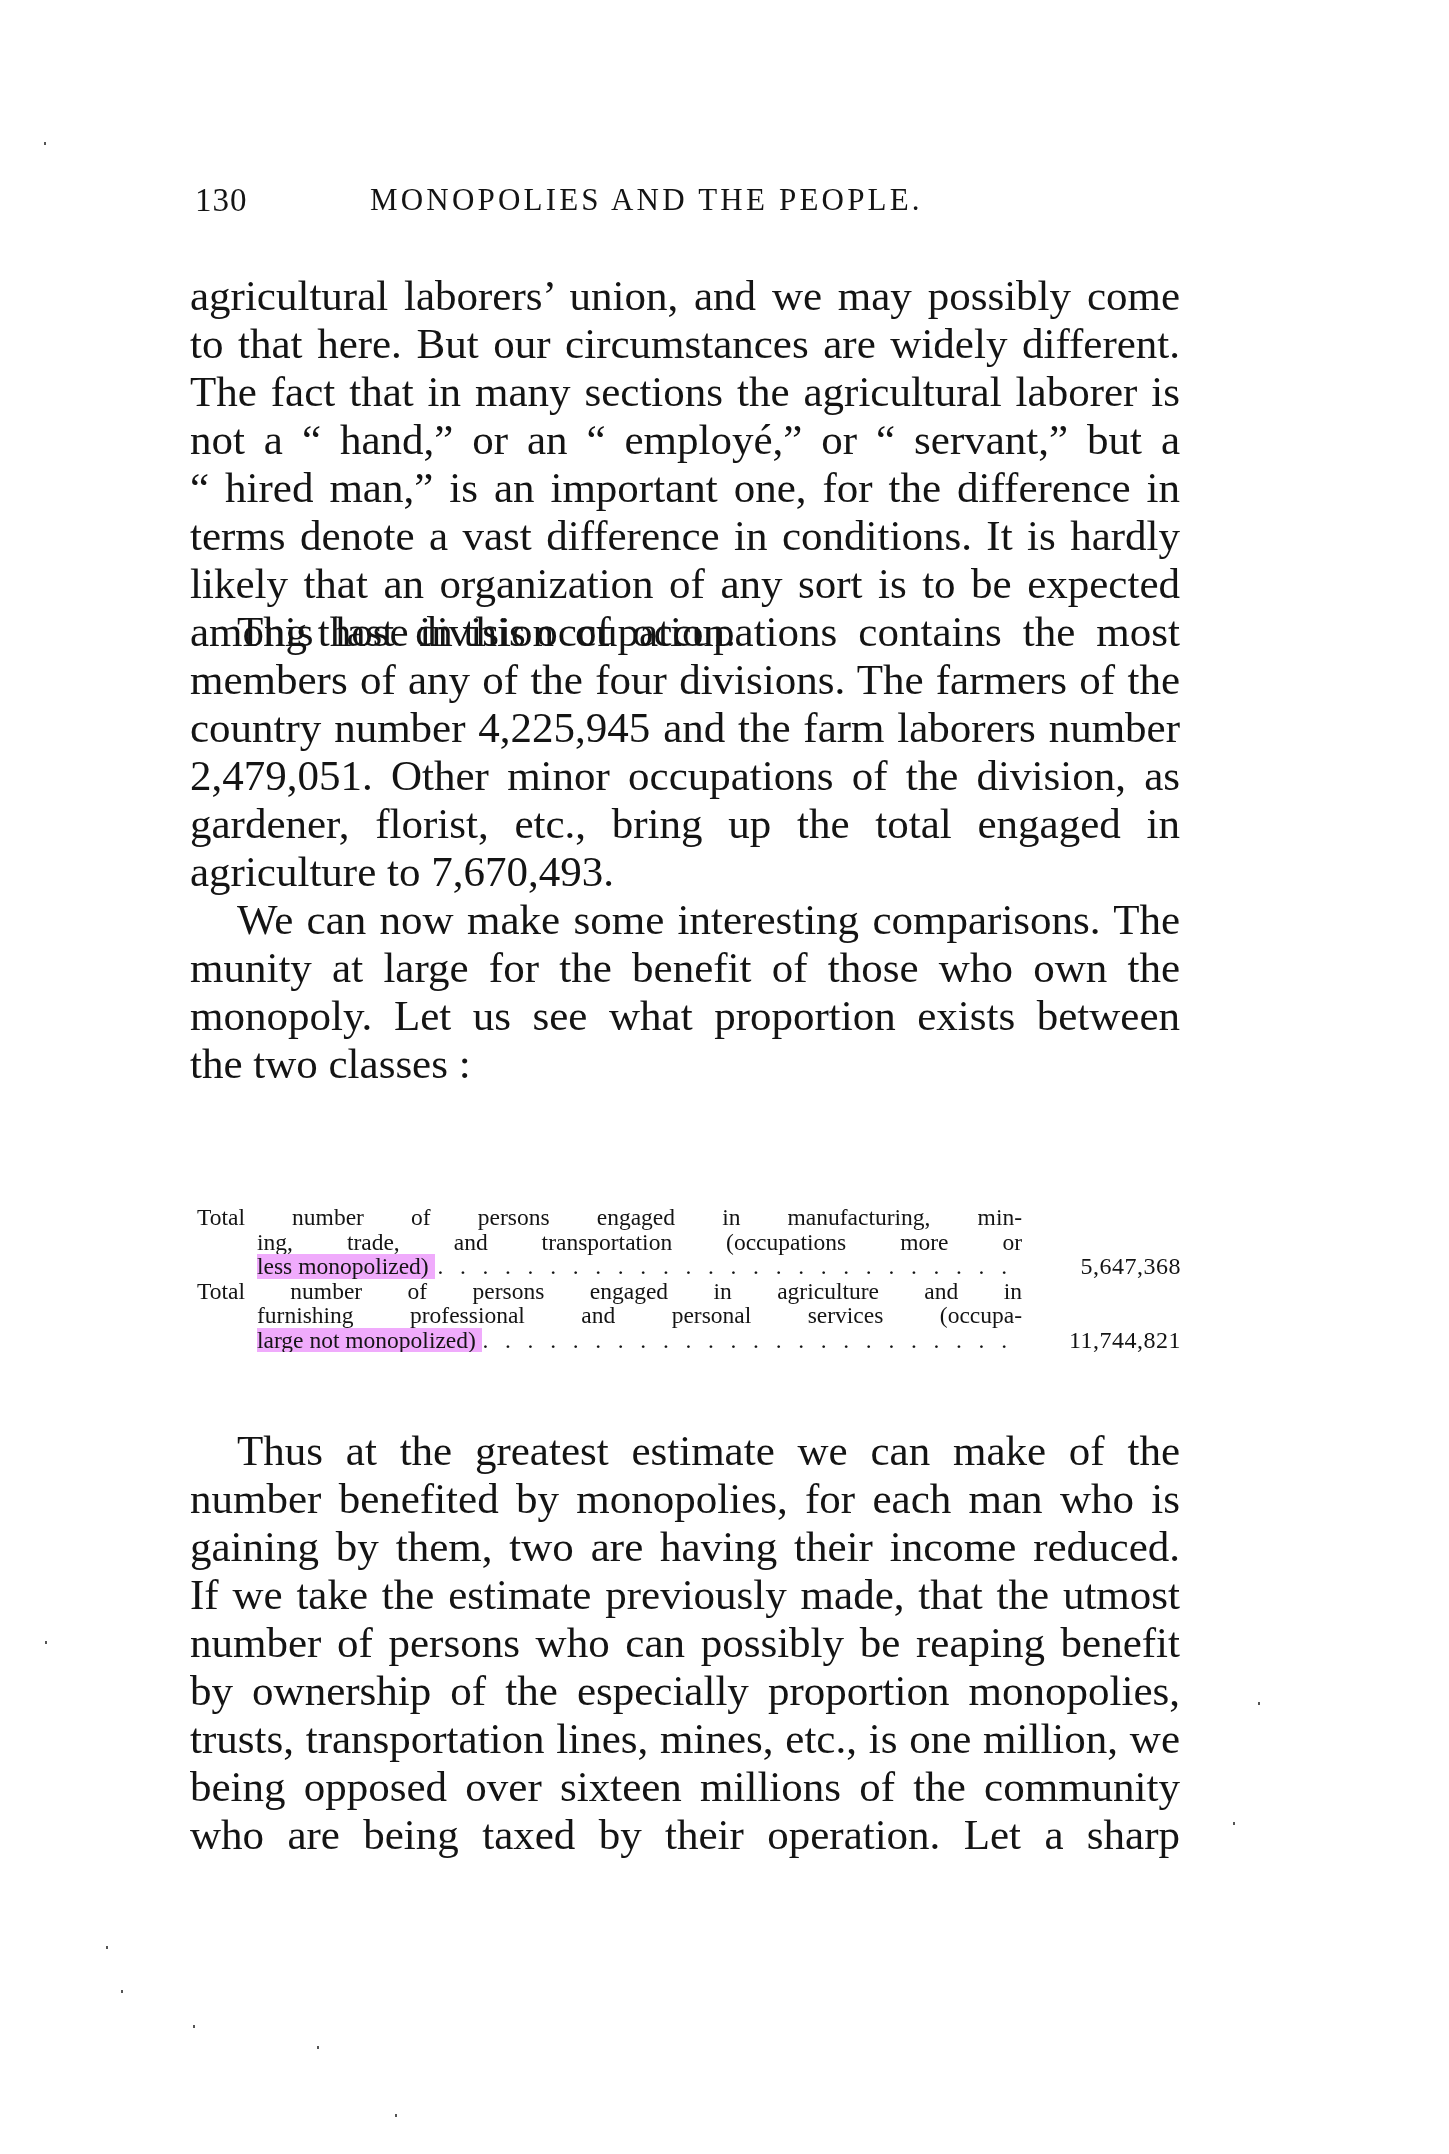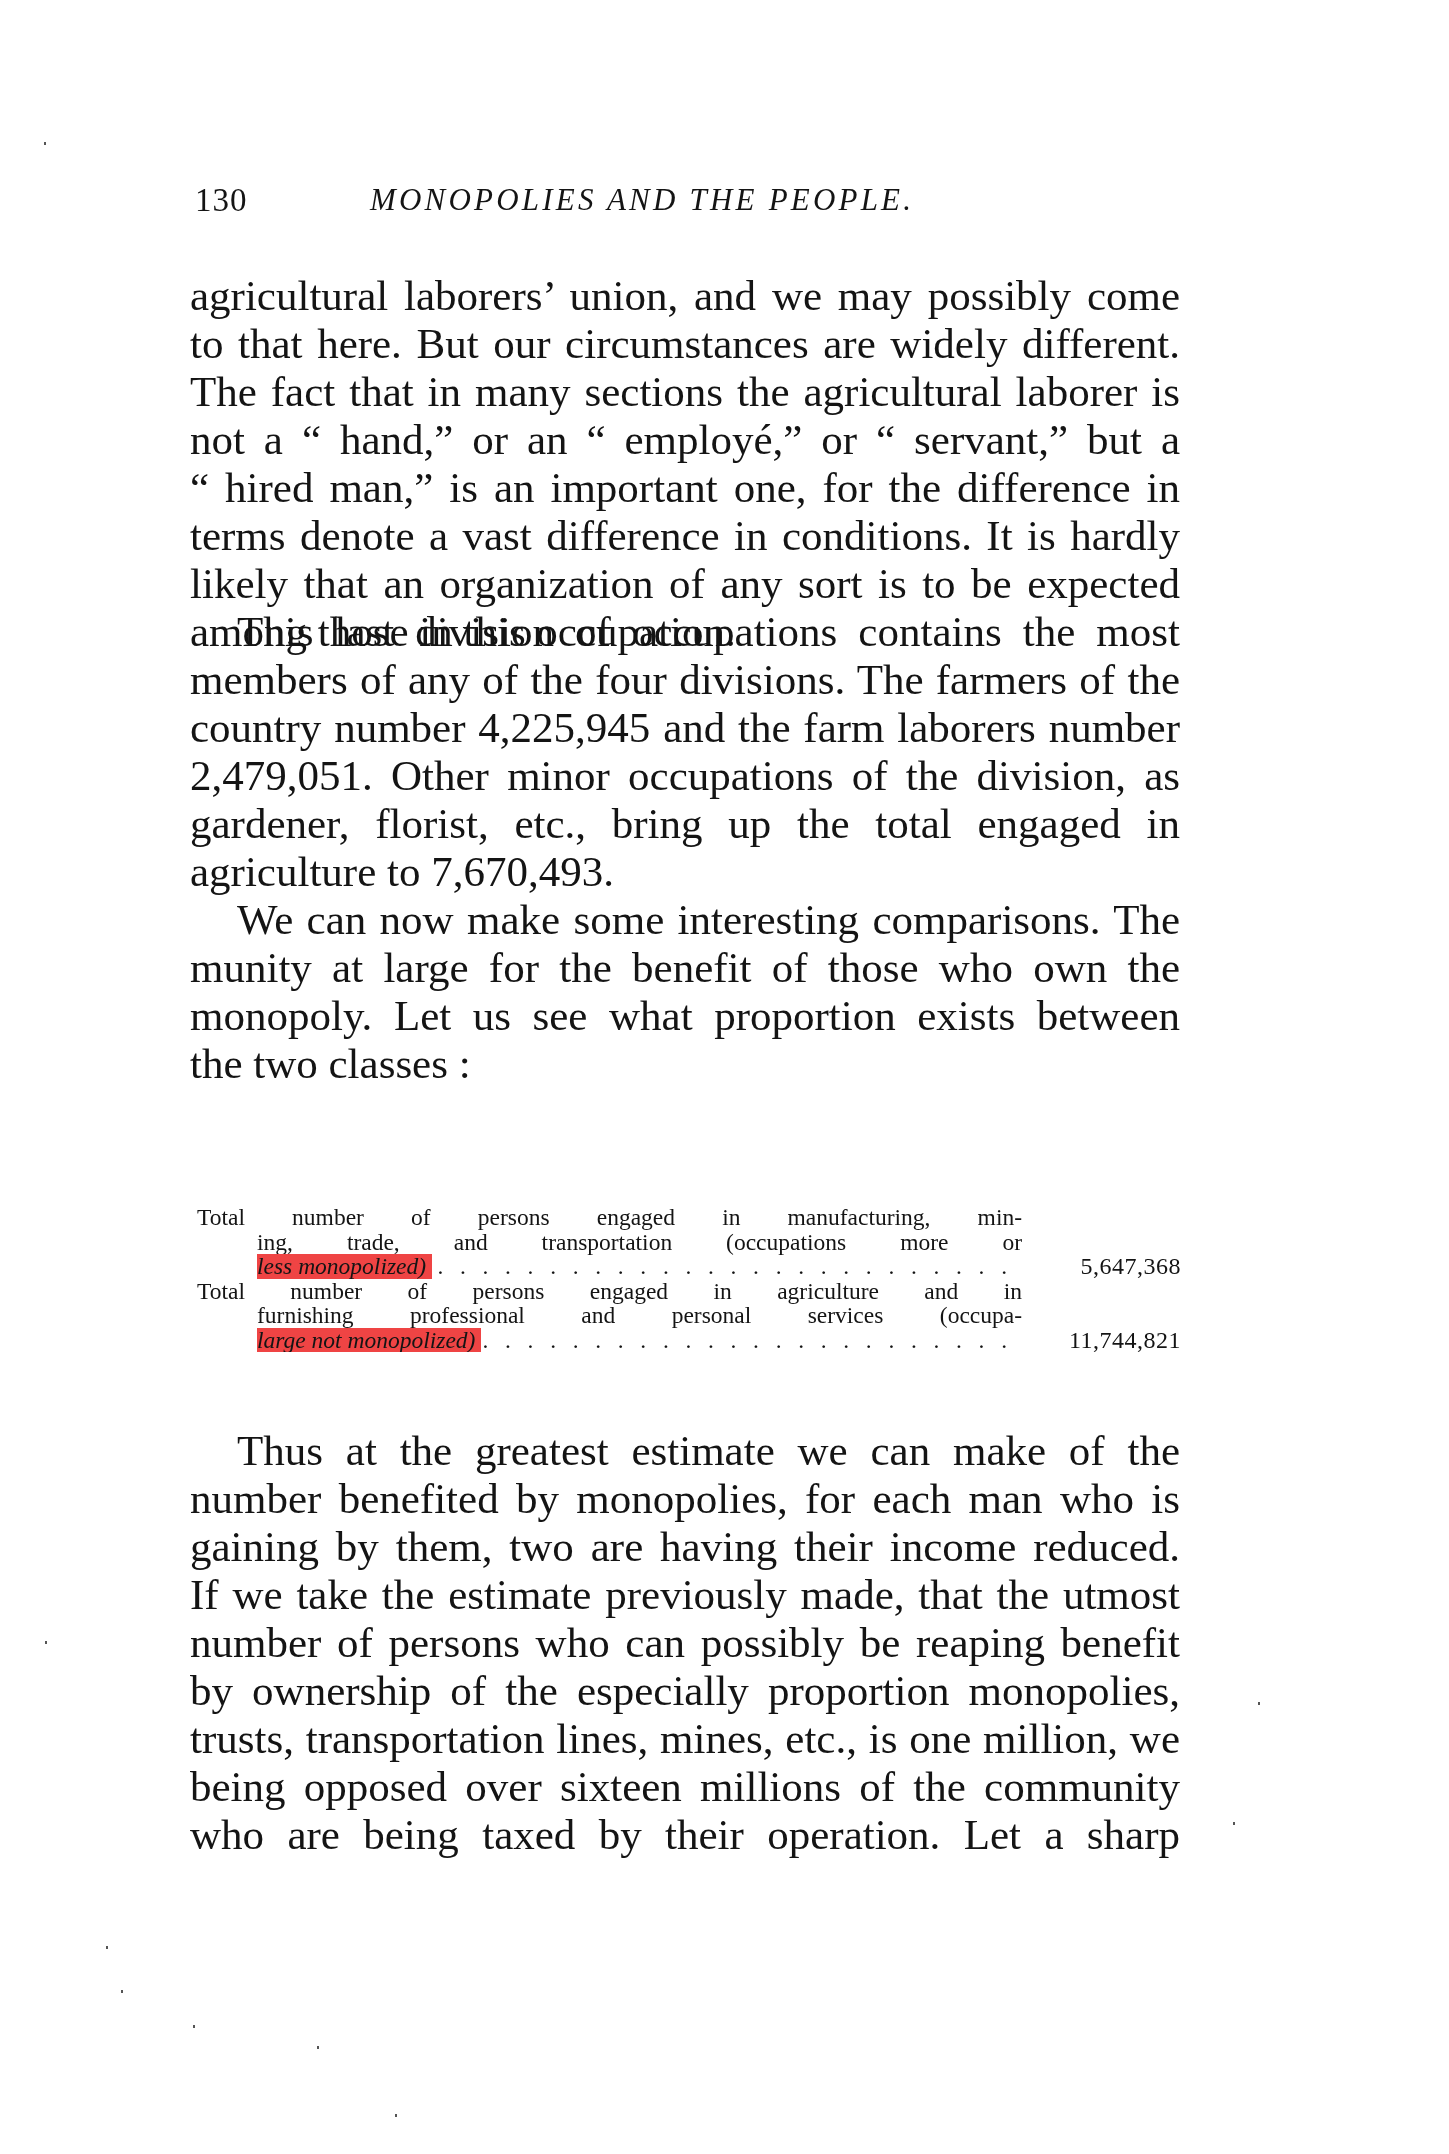--- a/index.html
+++ b/index.html
@@ -37,21 +37,20 @@
       line-height: 44px;
       letter-spacing: 1px;
     }
     .running-title {
       position: absolute;
       left: 180px;
       top: 0;
       width: 640px;
       font-size: 31px;
       line-height: 44px;
-      font-style: italic;
       letter-spacing: 3.2px;
       white-space: nowrap;
     }
     
     .text-block {
       position: absolute;
       left: 190px;
       width: 990px;
     }
     .line {
@@ -100,25 +99,24 @@
     .stat-desc-line.cont {
       padding-left: 60px;
       width: 765px;
     }
     .stat-desc-line.leader {
       text-align: left;
       text-align-last: left;
       overflow: hidden;
     }
     .leader-text {
-      background: #ef4444;
+      background: #f0abfc;
       padding-right: 6px;
       position: relative;
       z-index: 1;
-      font-style: italic;
     }
     .leader-dots {
       position: absolute;
       left: 0;
       right: 0;
       white-space: nowrap;
       overflow: hidden;
       letter-spacing: 5.4px;
     }
     .leader-wrap {

